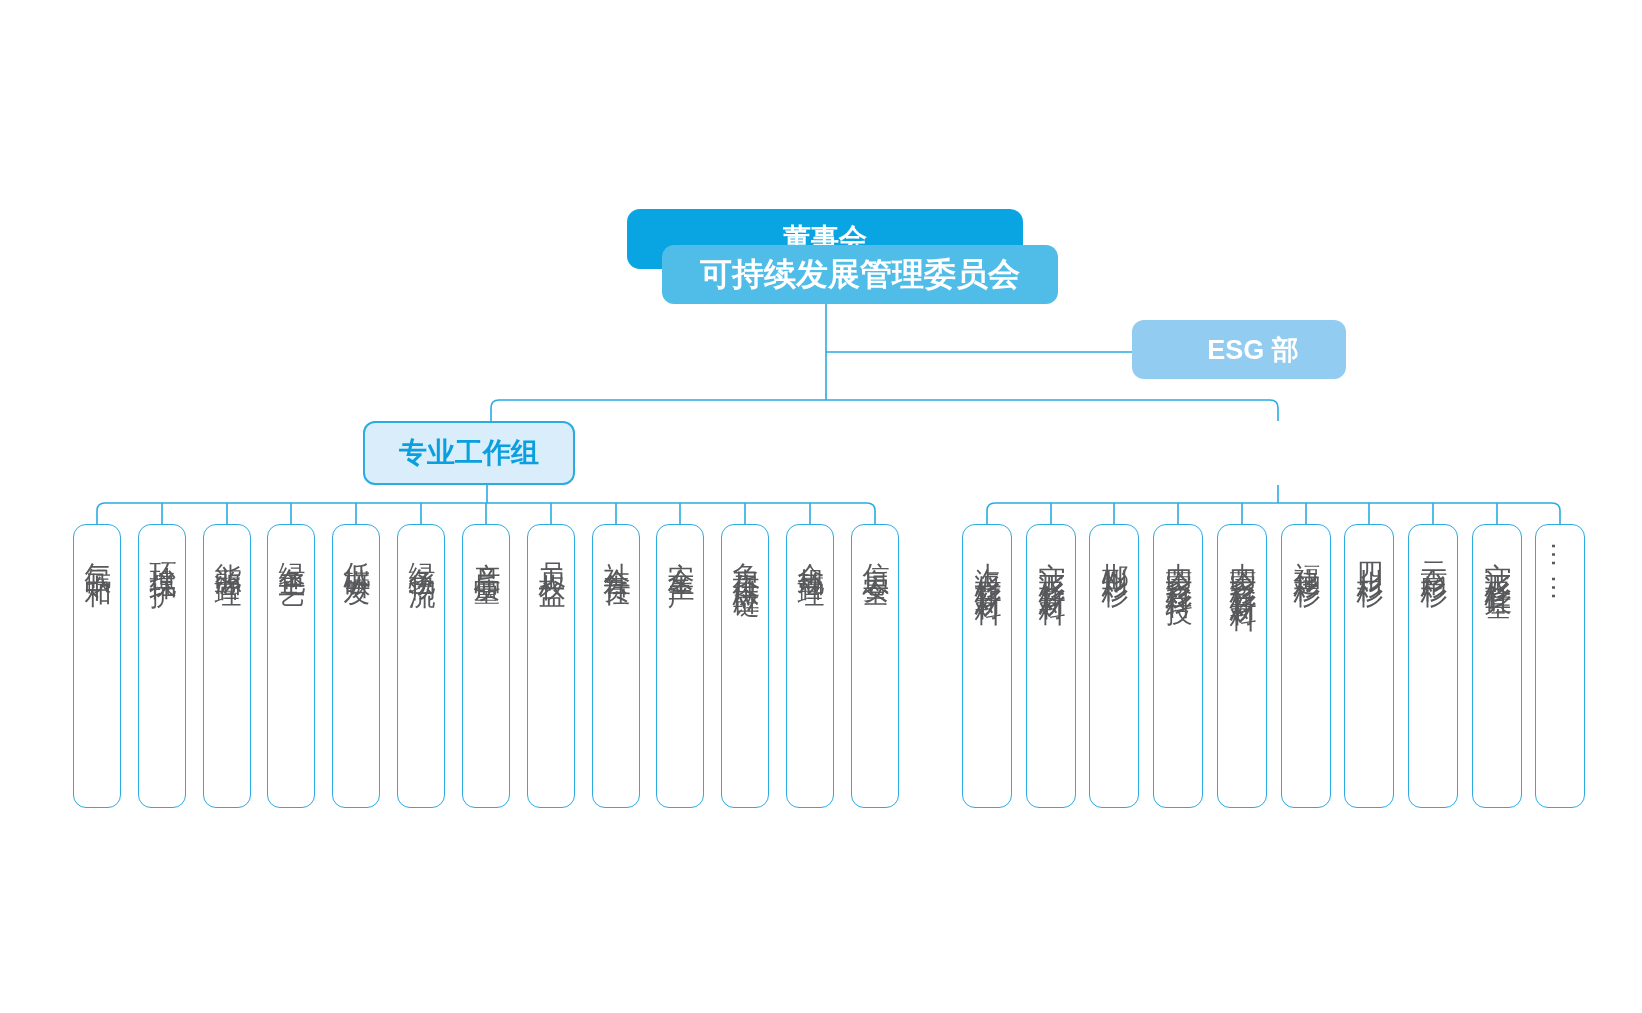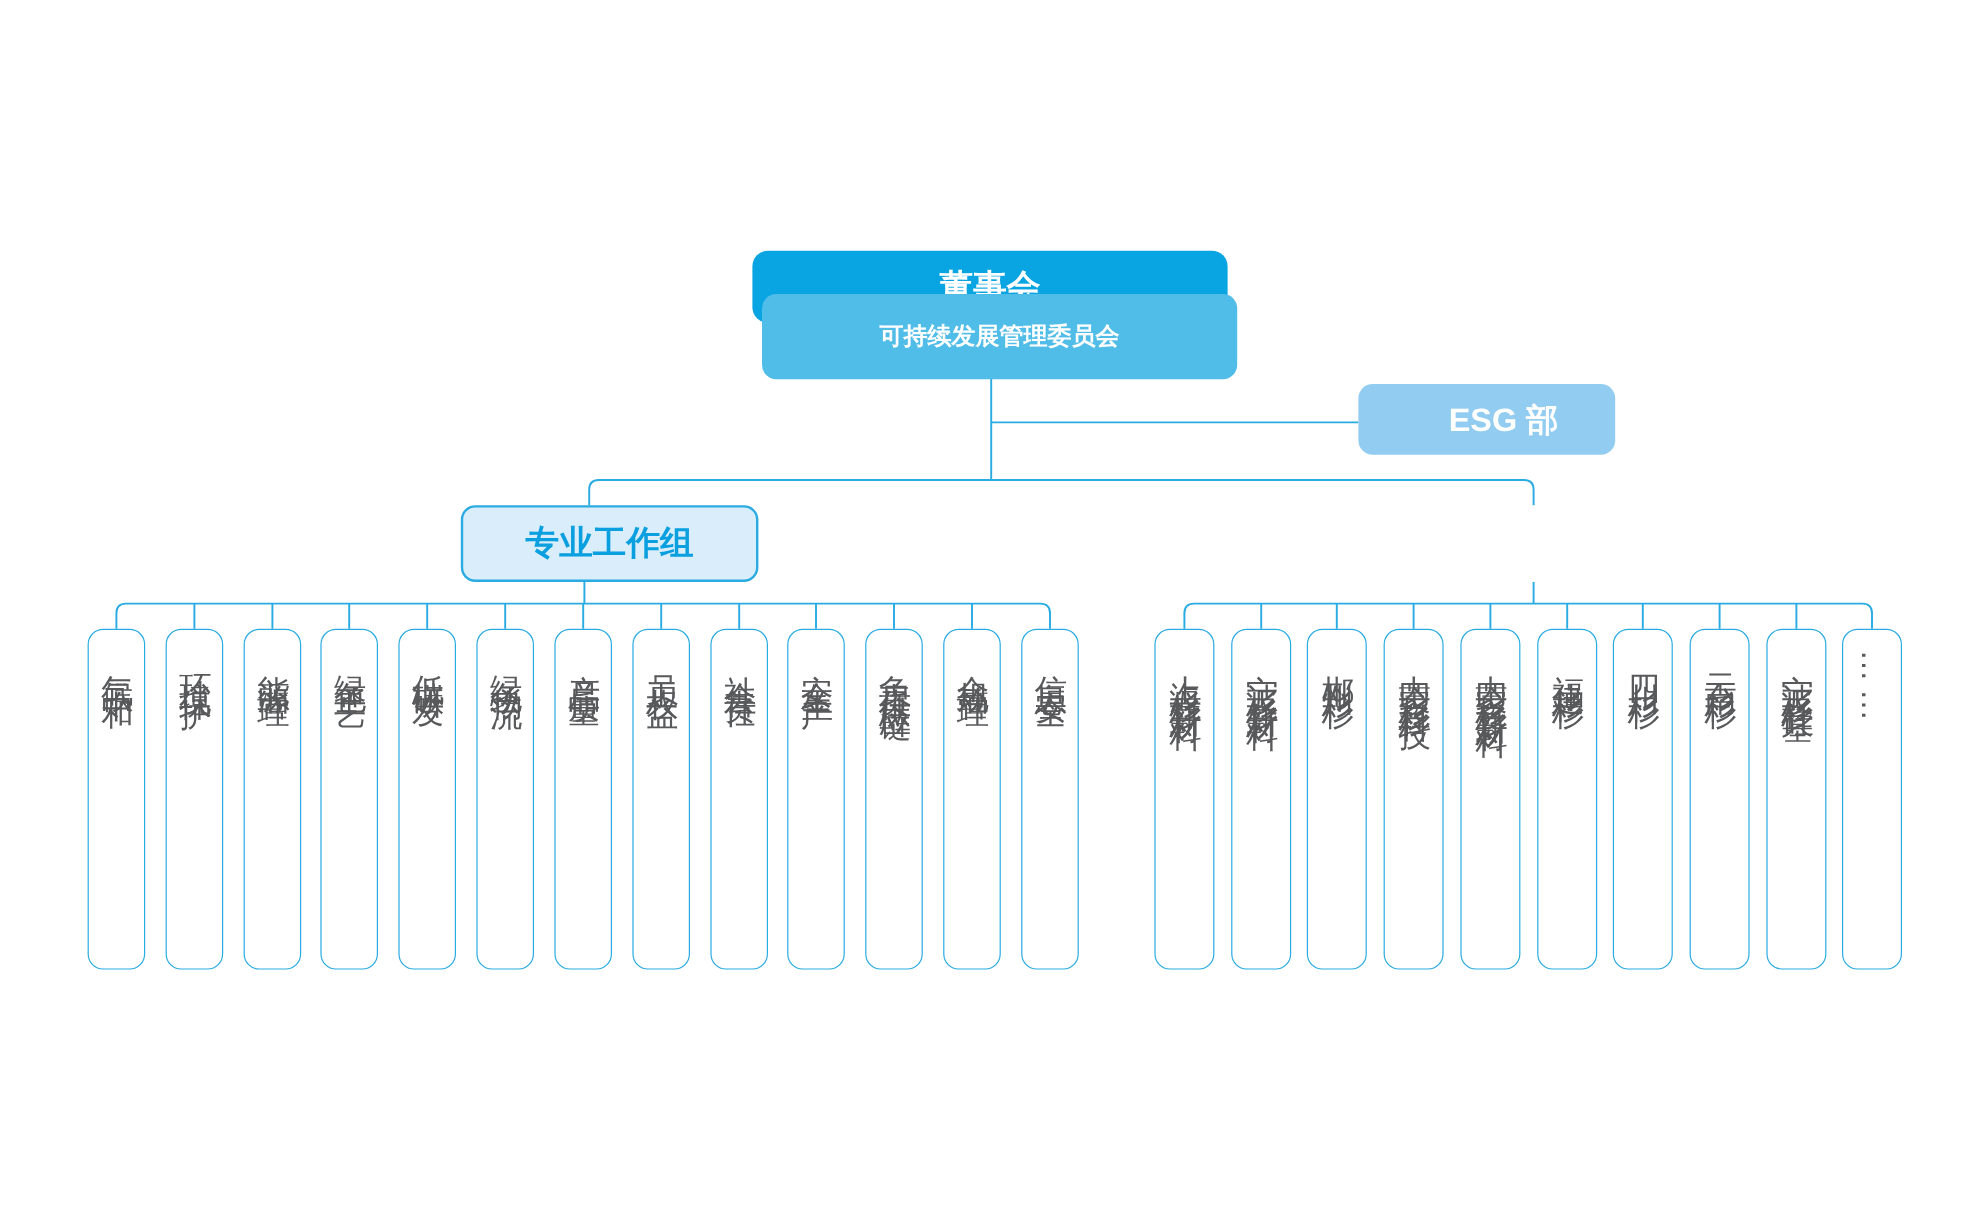--- a/index.html
+++ b/index.html
@@ -31,41 +31,41 @@
     white-space: nowrap;
   }
   .node-board {
     left: 627px; top: 169px; width: 396px; height: 60px;
     background: var(--board-bg);
     border-radius: 13px;
     color: var(--node-text);
     font-size: 28px; font-weight: bold; margin-top: 40px;
   }
   .node-committee {
-    left: 635px; top: 245px; width: 396px; height: 71px;
+    left: 662px; top: 245px; width: 396px; height: 59px;
     background: var(--committee-bg);
     border-radius: 12px;
     color: var(--node-text);
-    font-size: 20px; font-weight: bold;
+    font-size: 32px; font-weight: bold;
   }
   .node-esg {
     left: 1132px; top: 320px; width: 214px; height: 59px;
     background: var(--esg-bg);
     border-radius: 12px;
     color: var(--node-text);
     font-size: 27px; font-weight: bold; padding-left: 28px;
   }
   .node-group {
     background: var(--group-bg);
     border: 2px solid var(--accent);
     border-radius: 12px;
     color: var(--group-text);
     font-size: 28px; font-weight: bold;
   }
-  .node-group-left  { left: 384px;  top: 421px; width: 248px; height: 64px; }
+  .node-group-left  { left: 363px;  top: 421px; width: 212px; height: 64px; }
   .node-group-right { left: 1170px; top: 421px; width: 216px; height: 64px; }
   .child {
     position: absolute;
     top: 524px;
     height: 284px;
     box-sizing: border-box;
     background: #ffffff;
     border: 1.5px solid var(--accent);
     border-radius: 13px;
     display: flex;

